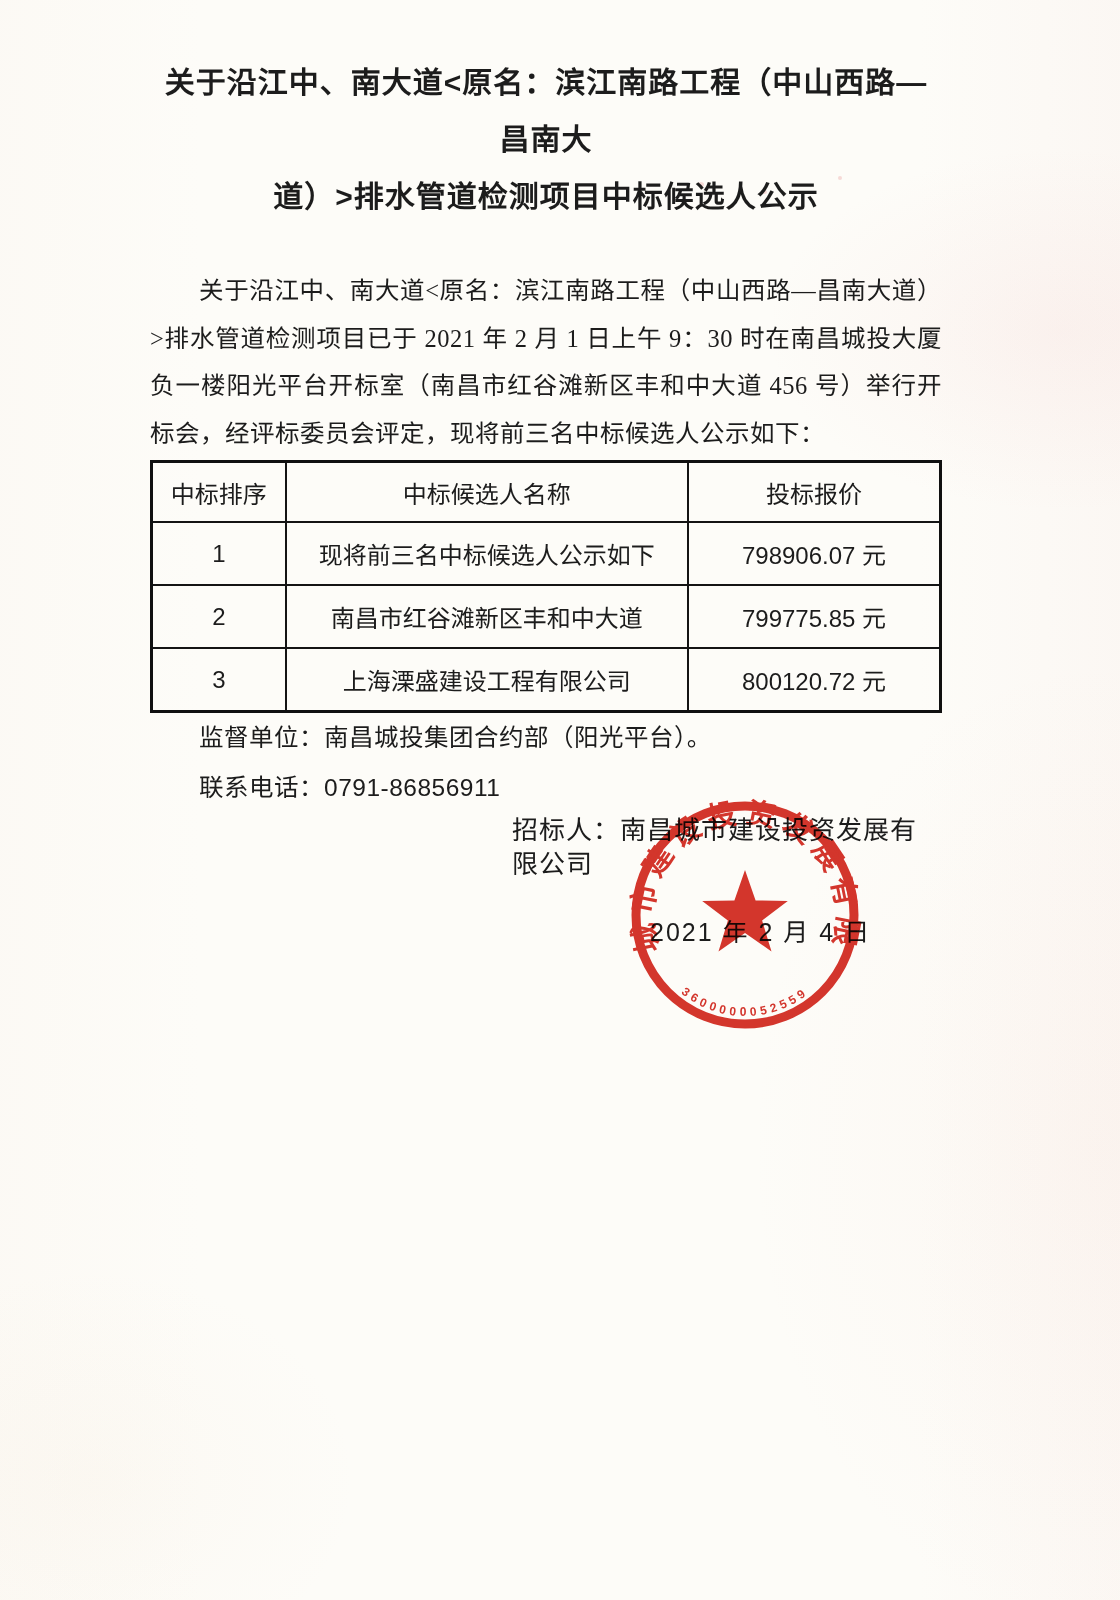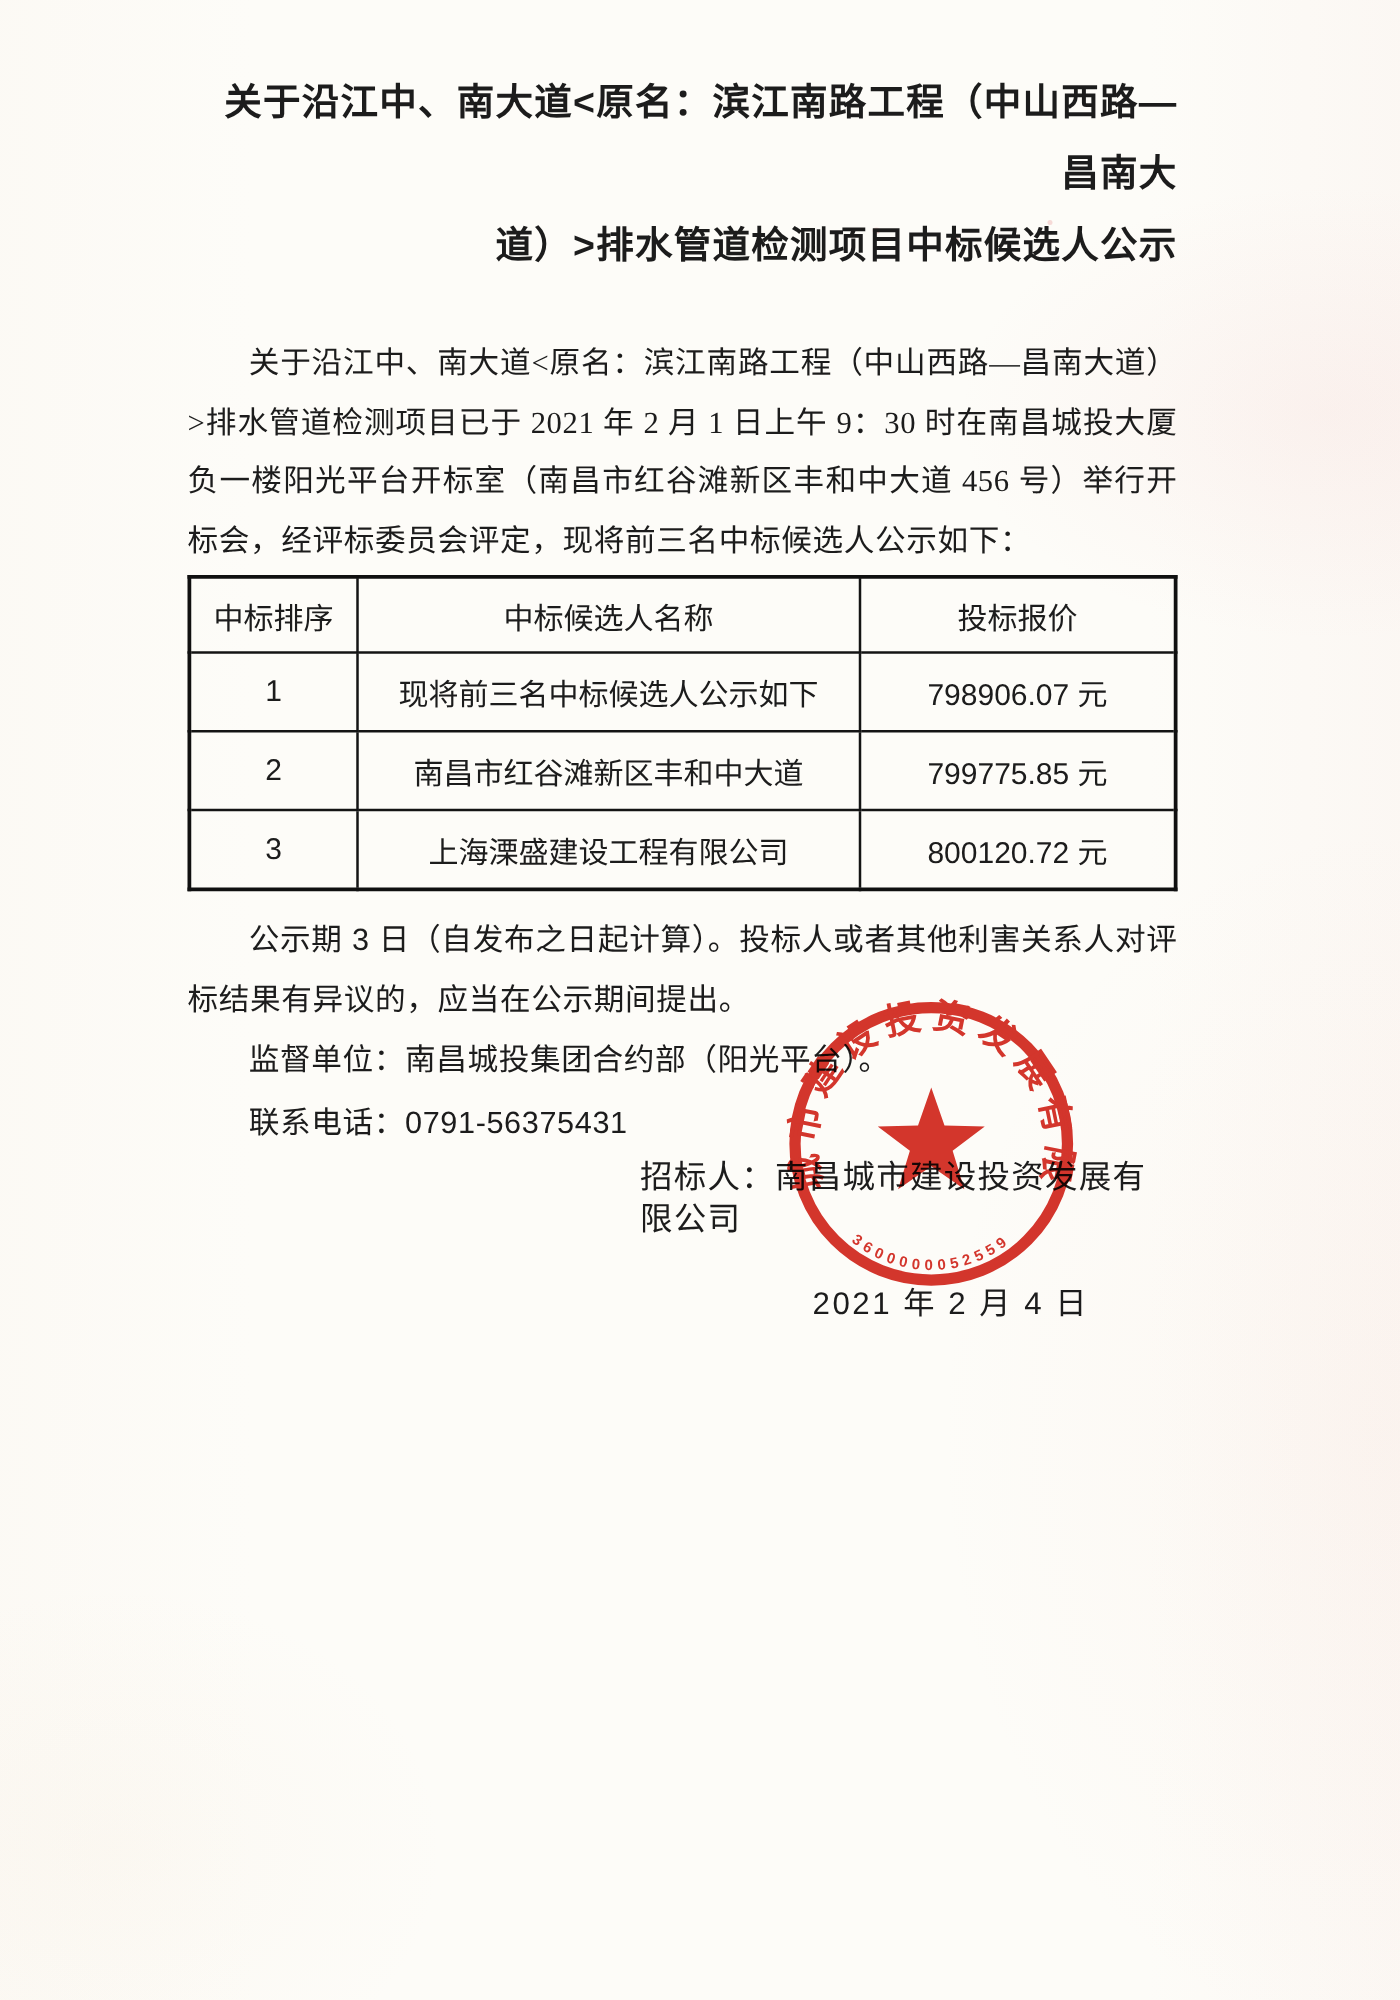--- a/index.html
+++ b/index.html
@@ -20,21 +20,21 @@
       radial-gradient(380px 300px at 90px 1480px, rgba(235,210,180,0.08), rgba(235,210,180,0) 70%),
       linear-gradient(90deg, rgba(250,245,238,0.35), rgba(253,250,244,0) 18%, rgba(253,250,244,0) 82%, rgba(249,240,236,0.4));
   }
   .speck{position:absolute;border-radius:50%;background:#d66;opacity:.22;pointer-events:none;z-index:1;}
 
   .page{
     position:relative;z-index:2;
     padding:54px 178px 0 150px;
   }
   .title{
-    text-align:right;
+    text-align:center;
     font-size:30px;font-weight:bold;
     line-height:57px;
     letter-spacing:1px;
   }
   .intro{
     margin:42px 0 0 0;
     font-size:24.5px;line-height:47.5px;
     text-indent:2em;text-align:justify;
     letter-spacing:.5px;
     font-family:Liberation Serif, serif;
@@ -126,24 +126,23 @@
         <td>799775.85 元</td>
       </tr>
       <tr>
         <td>3</td>
         <td>上海溧盛建设工程有限公司</td>
         <td>800120.72 元</td>
       </tr>
     </tbody>
   </table>
 
-  <p class="after-table">公示期 3 日（自发布之日起计算）。投标人或者其他利害关系人对评标结果有异议的，应当在公示期间提出。</p>
 
   <p class="line">监督单位：南昌城投集团合约部（阳光平台）。</p>
-  <p class="line">联系电话：0791-56375431</p>
+  <p class="line">联系电话：0791-86856911</p>
 
   <div class="tenderer">招标人：南昌城市建设投资发展有限公司</div>
 
   <div class="date-line">2021 年 2 月 4 日</div>
 </div>
 
 <svg class="seal" viewBox="0 0 300 300" xmlns="http://www.w3.org/2000/svg">
   <defs>
     <path id="sealTopArc" d="M 63.5 181.5 A 92 92 0 1 1 236.5 181.5" fill="none"></path>
     <path id="sealBottomArc" d="M 62.5 200.5 A 101 101 0 0 0 237.5 200.5" fill="none"></path>

